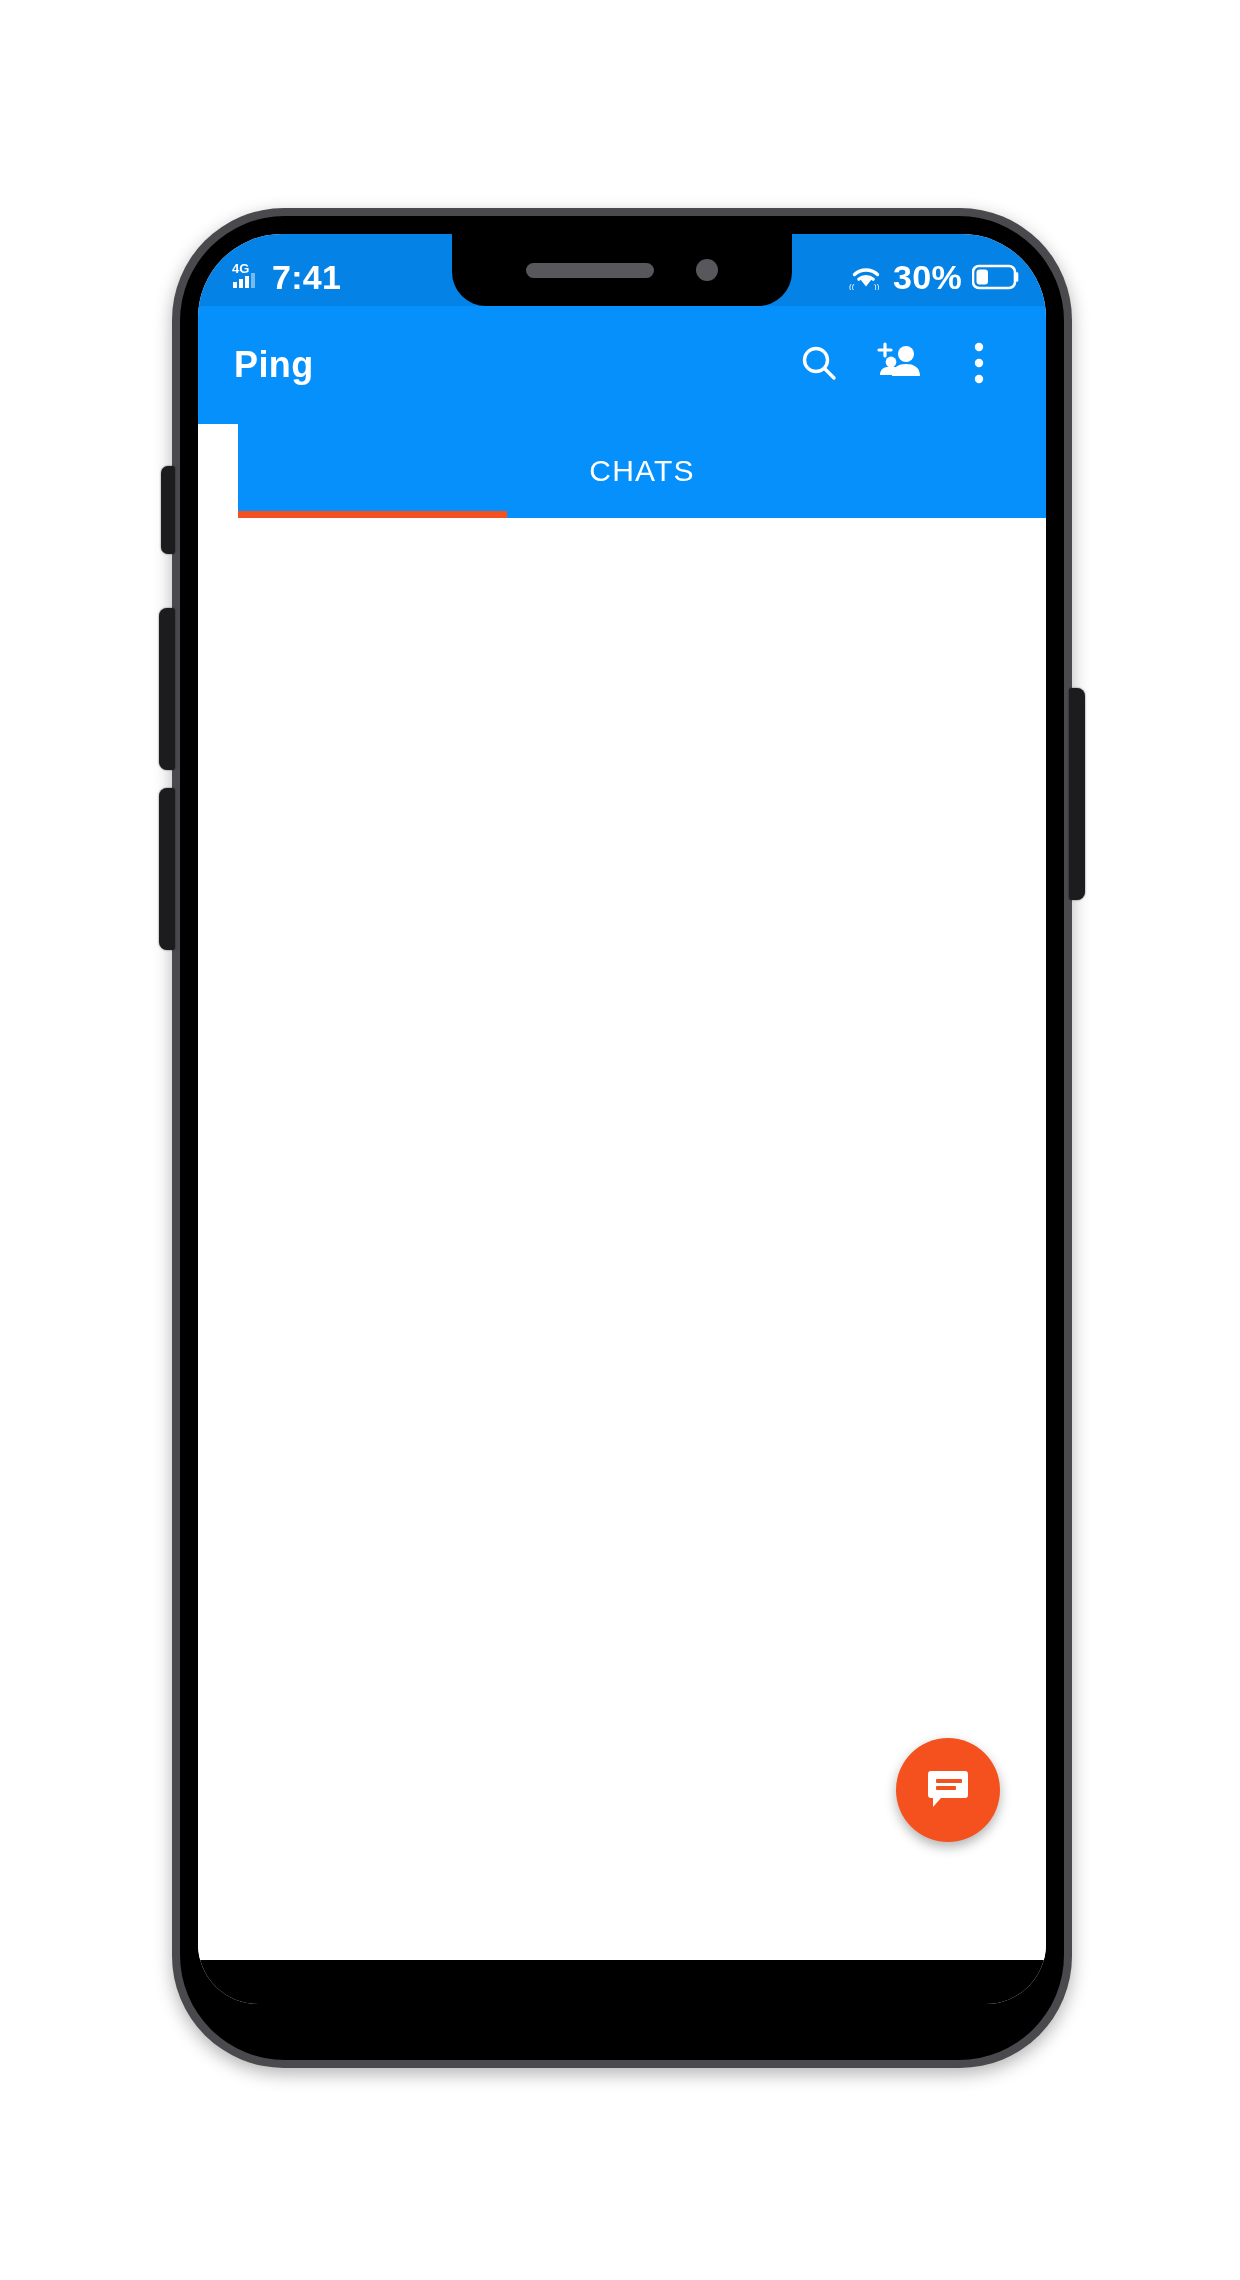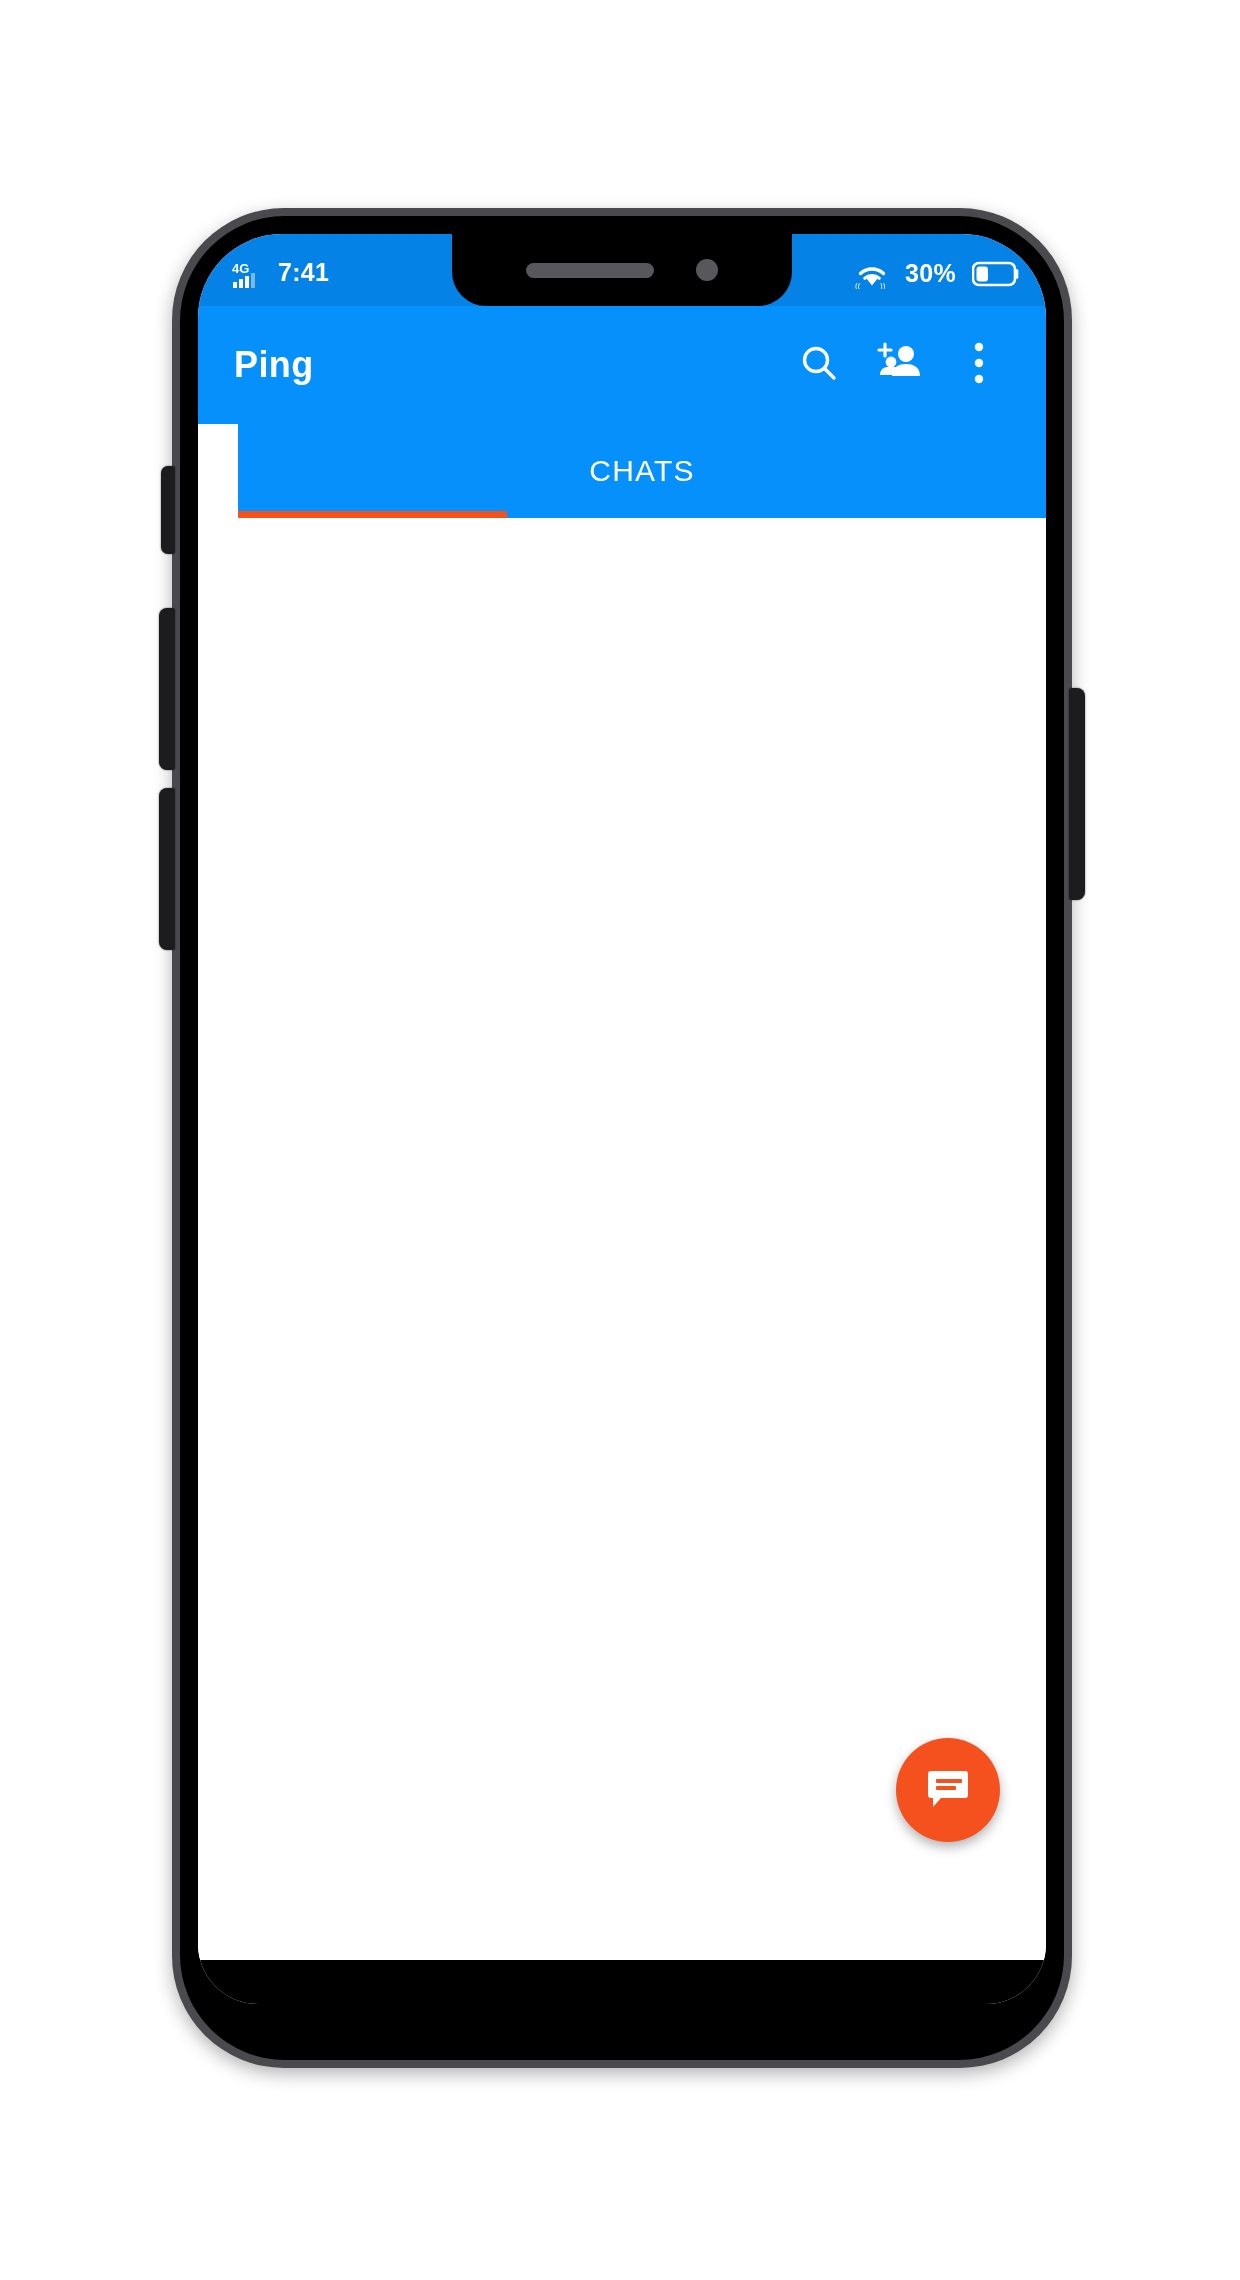--- a/index.html
+++ b/index.html
@@ -120,29 +120,29 @@
     display: flex;
     align-items: center;
     justify-content: space-between;
     padding: 0 26px 0 34px;
     box-sizing: border-box;
     color: #ffffff;
     z-index: 20;
   }
   #status-left, #status-right {
     display: flex;
-    align-items: flex-start;
-    gap: 16px;
+    align-items: flex-end;
+    gap: 10px;
     position: relative;
     z-index: 30;
   }
   #status-left { padding-top: 14px; }
   #status-right { padding-top: 14px; }
   .status-text {
-    font-size: 25px;
+    font-size: 34px;
     font-weight: bold;
     letter-spacing: 0.3px;
     line-height: 1;
   }
 
   
   #app-bar {
     background: #0590fb;
     height: 118px;
     display: flex;

